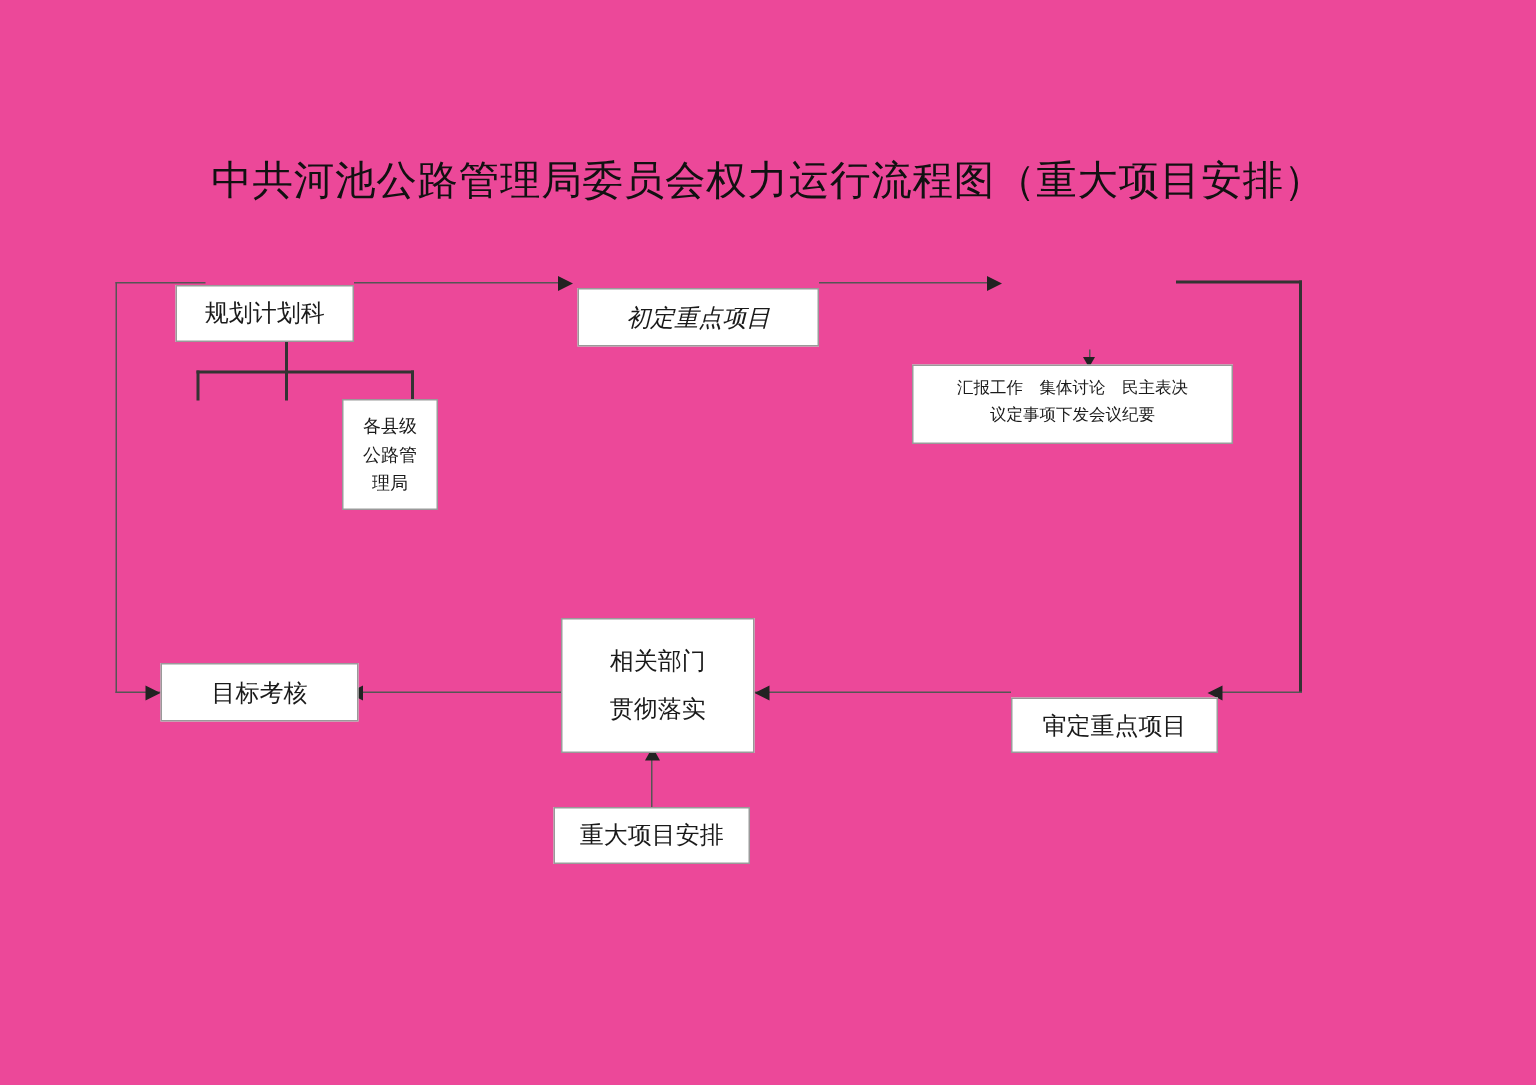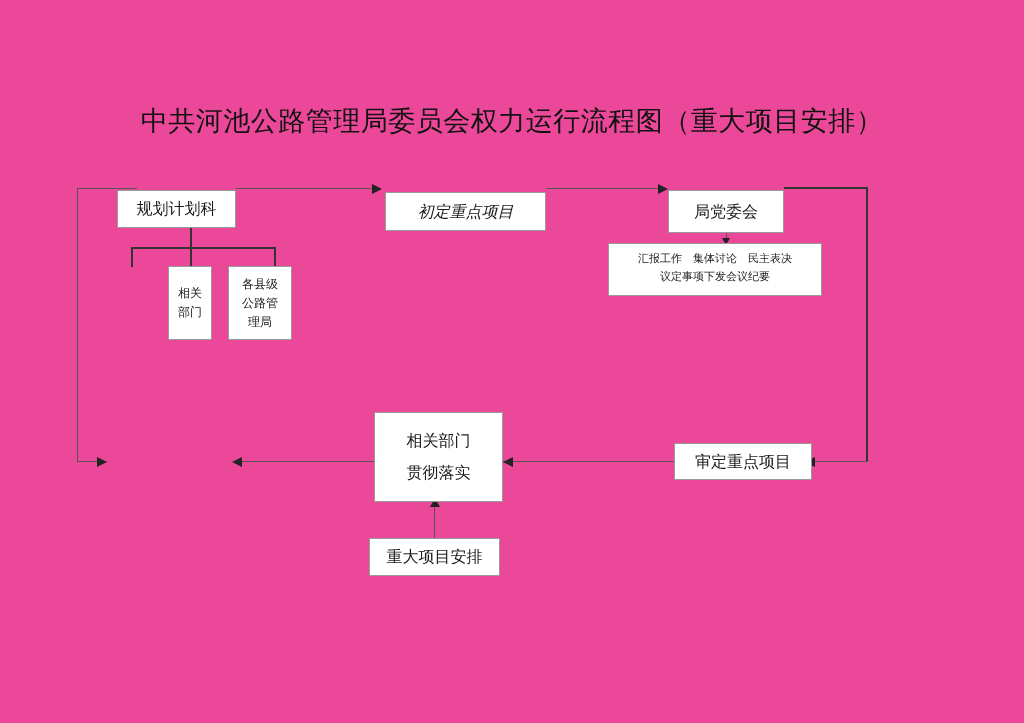--- a/index.html
+++ b/index.html
@@ -135,48 +135,44 @@
   <div class="arrow arr-up" style="left:430px; top:498px;"></div>
 
   <div class="node n-main" style="left:117px; top:190px; width:119px; height:38px;">
     <span class="line">规划计划科</span>
   </div>
 
   <div class="node n-main" style="left:385px; top:192px; width:161px; height:39px;font-style:italic;">
     <span class="line">初定重点项目</span>
   </div>
 
-  <div class="node n-main" style="left:668px; top:190px; width:116px; height:43px;">
-    <span class="line">局党委会</span>
-  </div>
 
   <div class="node n-detail" style="left:608px; top:243px; width:214px; height:53px; justify-content:flex-start; padding-top:6px;">
     <span class="line">汇报工作　集体讨论　民主表决</span>
     <span class="line">议定事项下发会议纪要</span>
   </div>
 
 
-  <div class="node n-small" style="left:168px; top:266px; width:44px; height:74px;">
-    <span class="line">相关</span>
-    <span class="line">部门</span>
-  </div>
 
   <div class="node n-small" style="left:228px; top:266px; width:64px; height:74px;">
     <span class="line">各县级</span>
     <span class="line">公路管</span>
     <span class="line">理局</span>
   </div>
 
+  <div class="node n-main" style="left:107px; top:442px; width:132px; height:39px;">
+    <span class="line">目标考核</span>
+  </div>
 
   <div class="node n-two" style="left:374px; top:412px; width:129px; height:90px;">
     <span class="line">相关部门</span>
     <span class="line">贯彻落实</span>
   </div>
 
-  <div class="node n-main" style="left:674px; top:443px; width:138px; height:37px;">
+  <div class="node n-main" style="left:674px; top:465px; width:138px; height:37px;">
     <span class="line">审定重点项目</span>
   </div>
 
   <div class="node n-main" style="left:369px; top:538px; width:131px; height:38px;">
     <span class="line">重大项目安排</span>
   </div>
 
 </div>
 
 </body></html>

